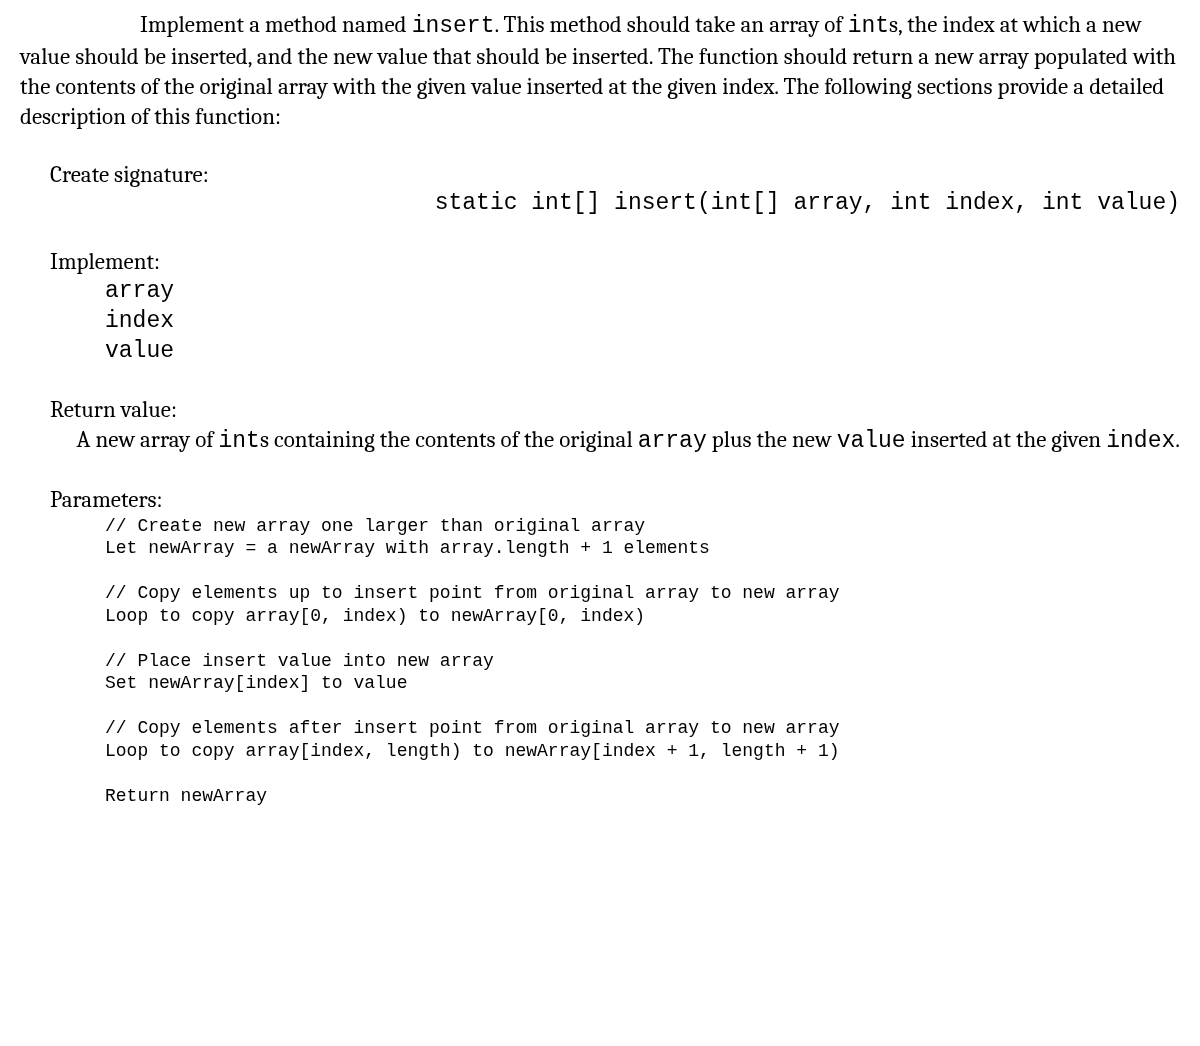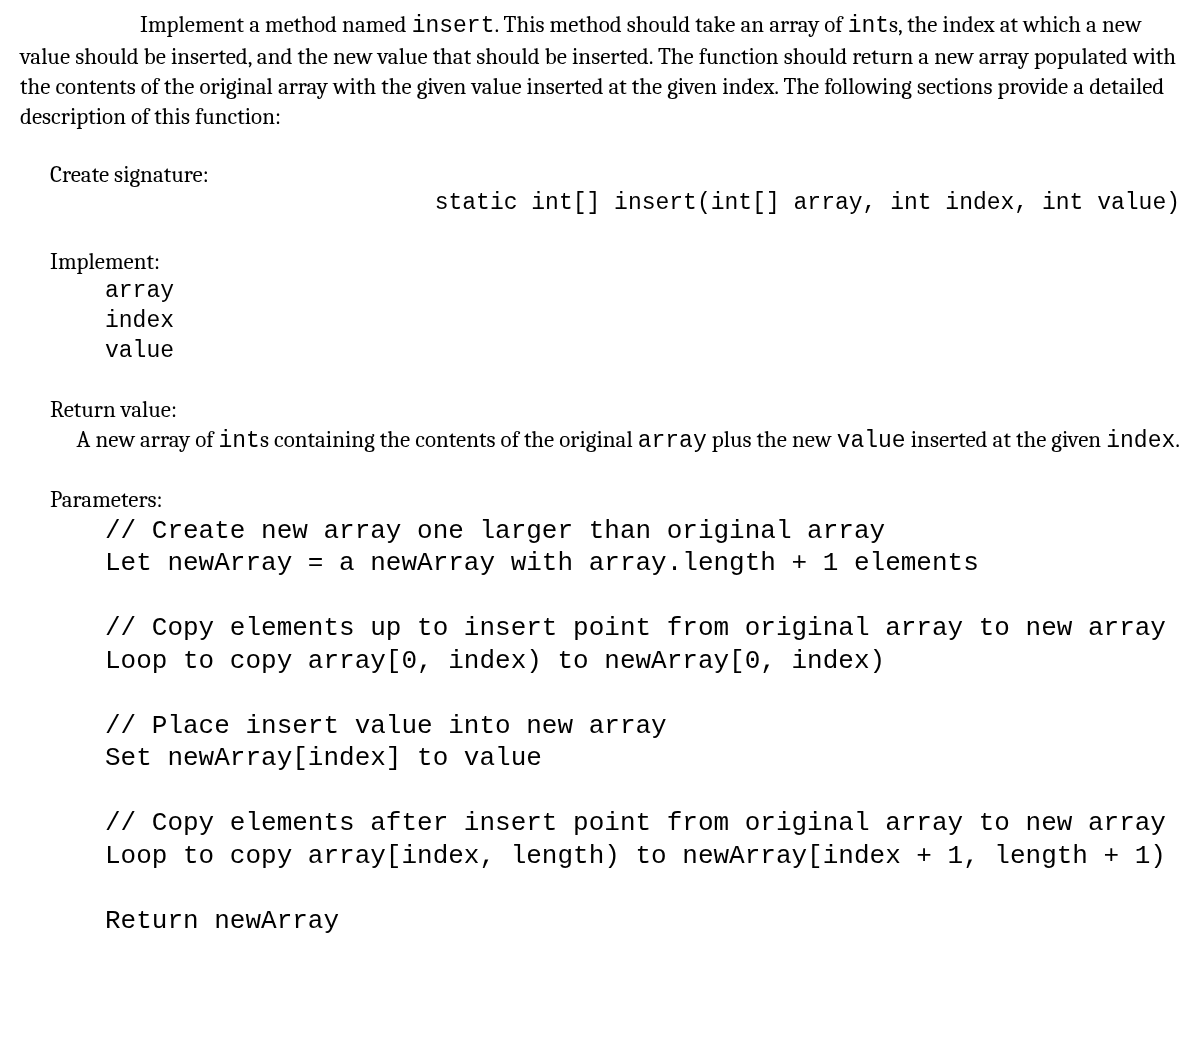--- a/index.html
+++ b/index.html
@@ -40,21 +40,21 @@
     width: 110px;
     flex-shrink: 0;
   }
   .param-desc {
     flex: 1;
   }
   .pseudo {
     font-family: 'Courier New', Courier, monospace;
     margin-left: 55px;
     white-space: pre;
-    font-size: 26px;
+    font-size: 18px;
     line-height: 1.25;
   }
 </style>
 </head>
 <body>
 
 <p class="intro">
   <span class="intro-indent"></span><span>Implement a method named </span><span class="mono">insert</span><span>. This method should take an array of </span><span class="mono">int</span><span>s, the index at which a new value should be inserted, and the new value that should be inserted.  The function should return a new array populated with the contents of the original array with the given value inserted at the given index. The following sections provide a detailed description of this function:</span>
 </p>
 

